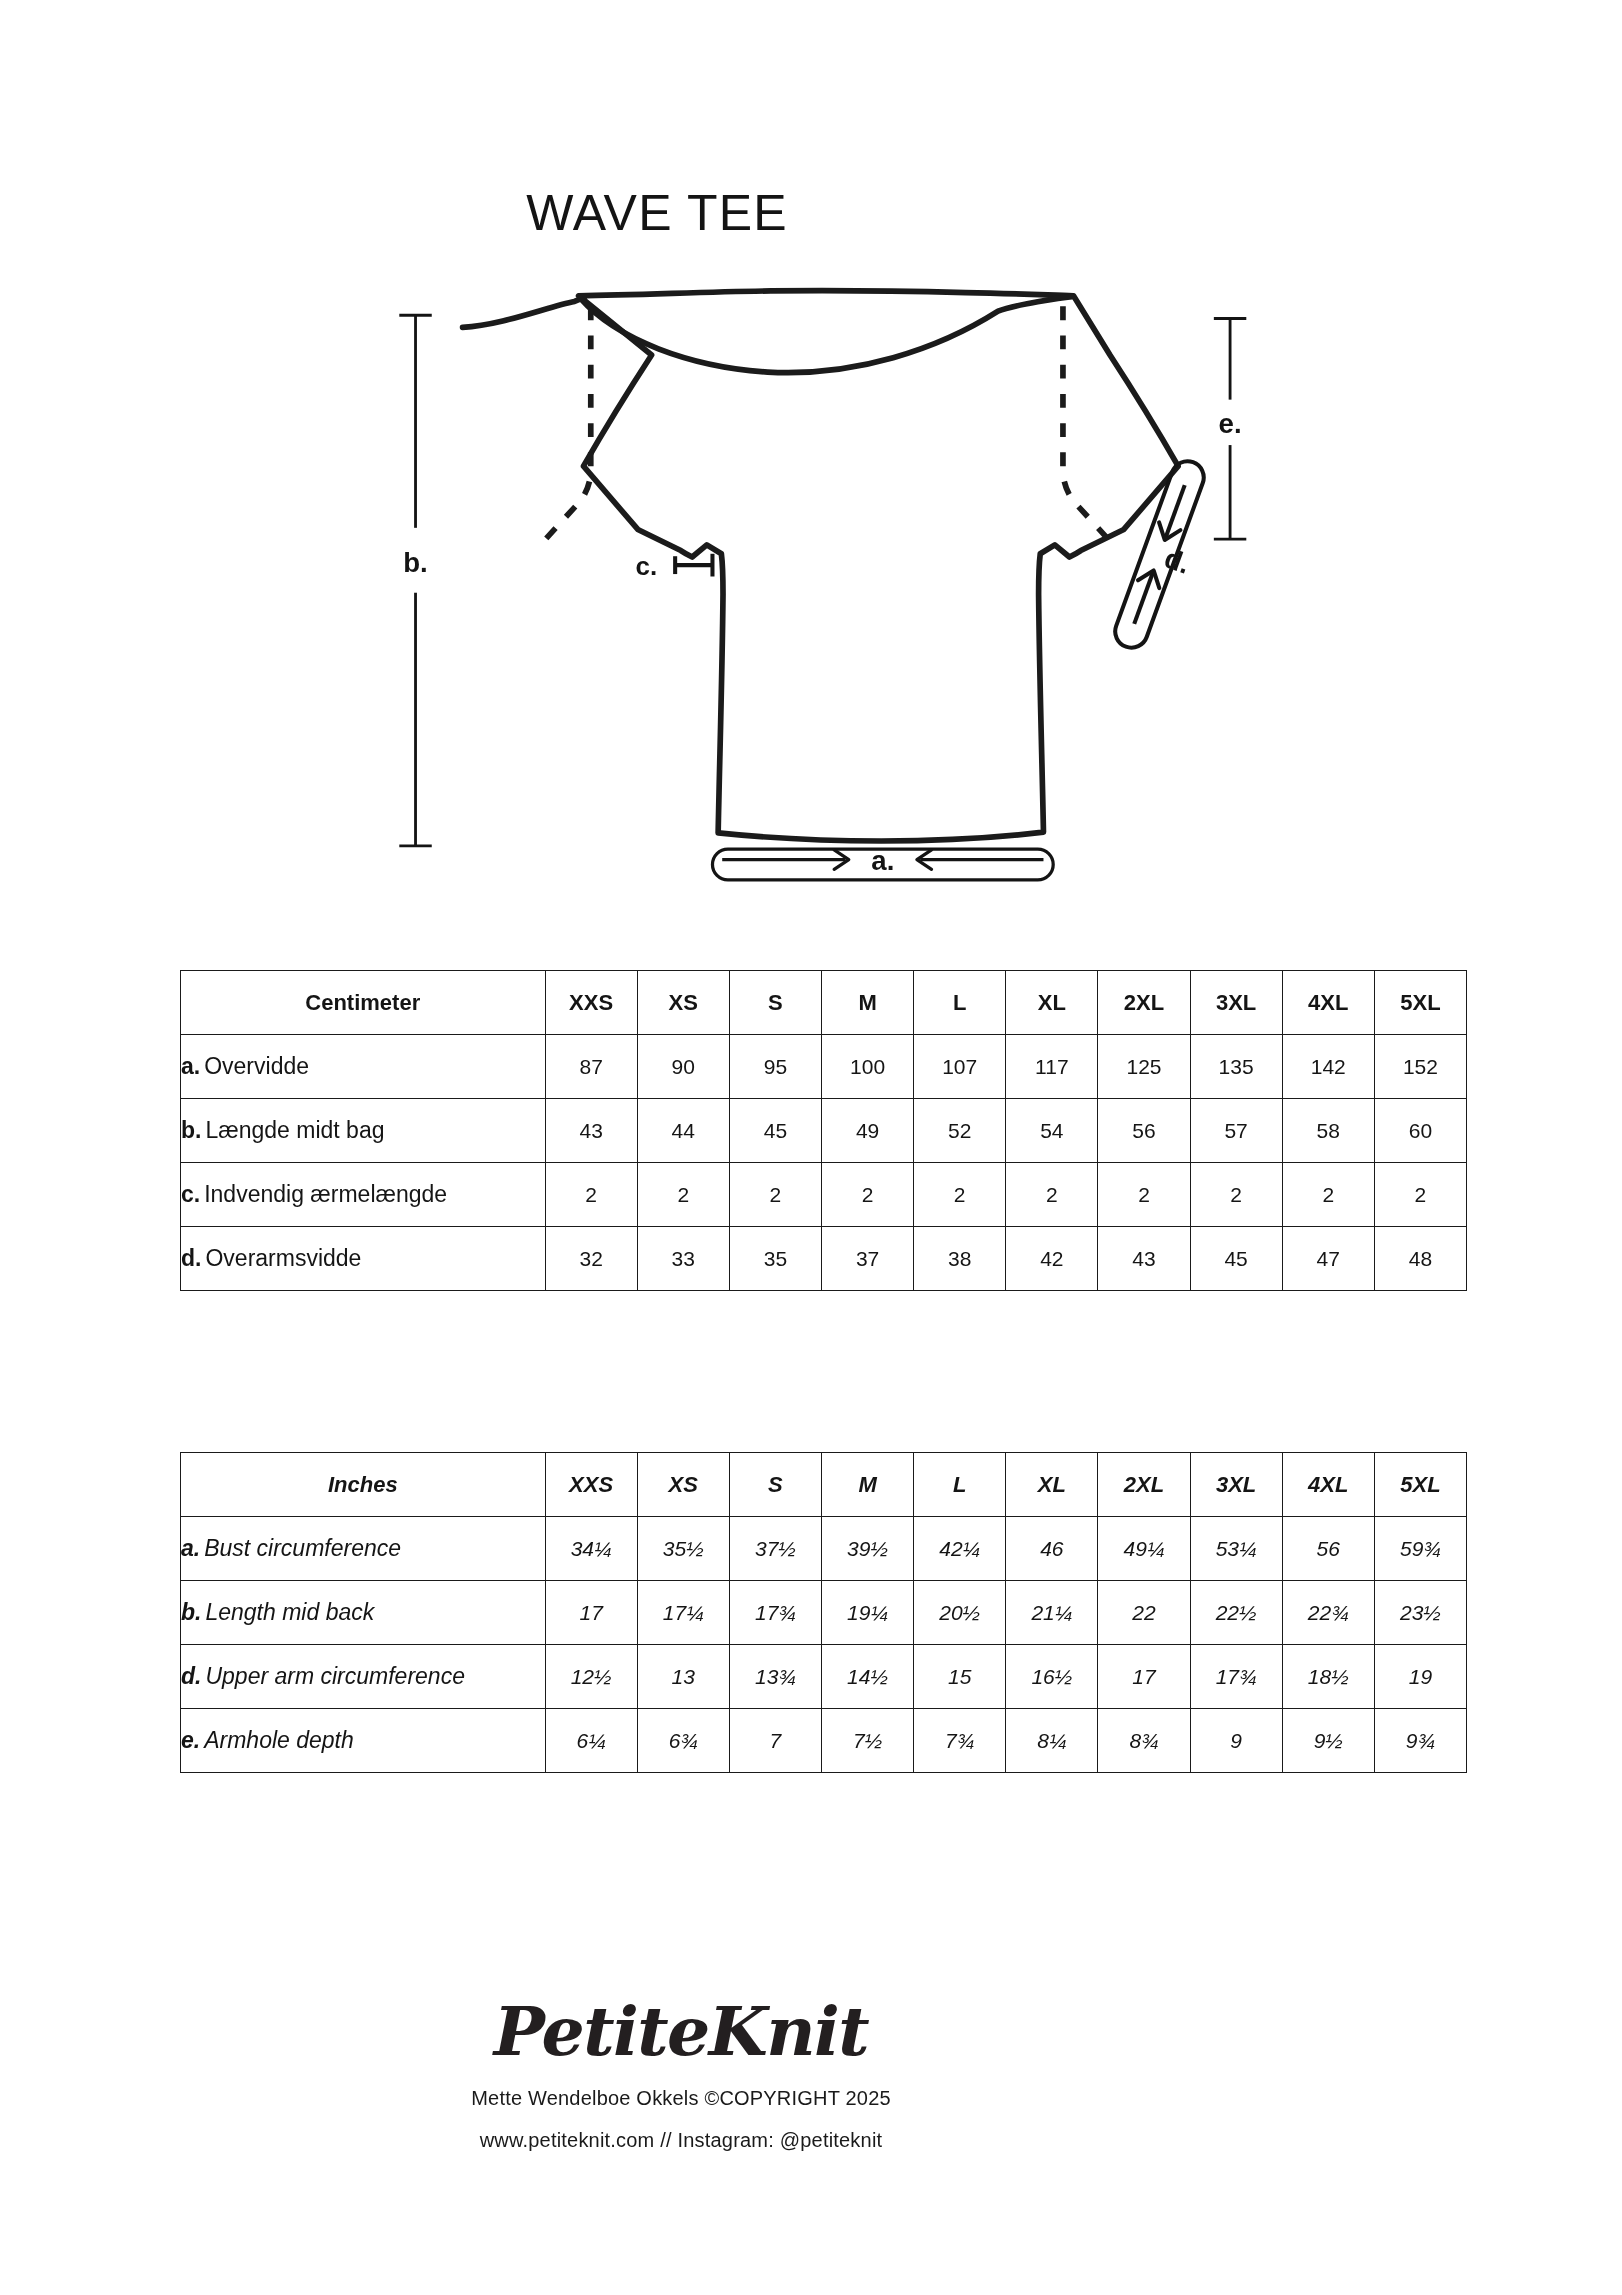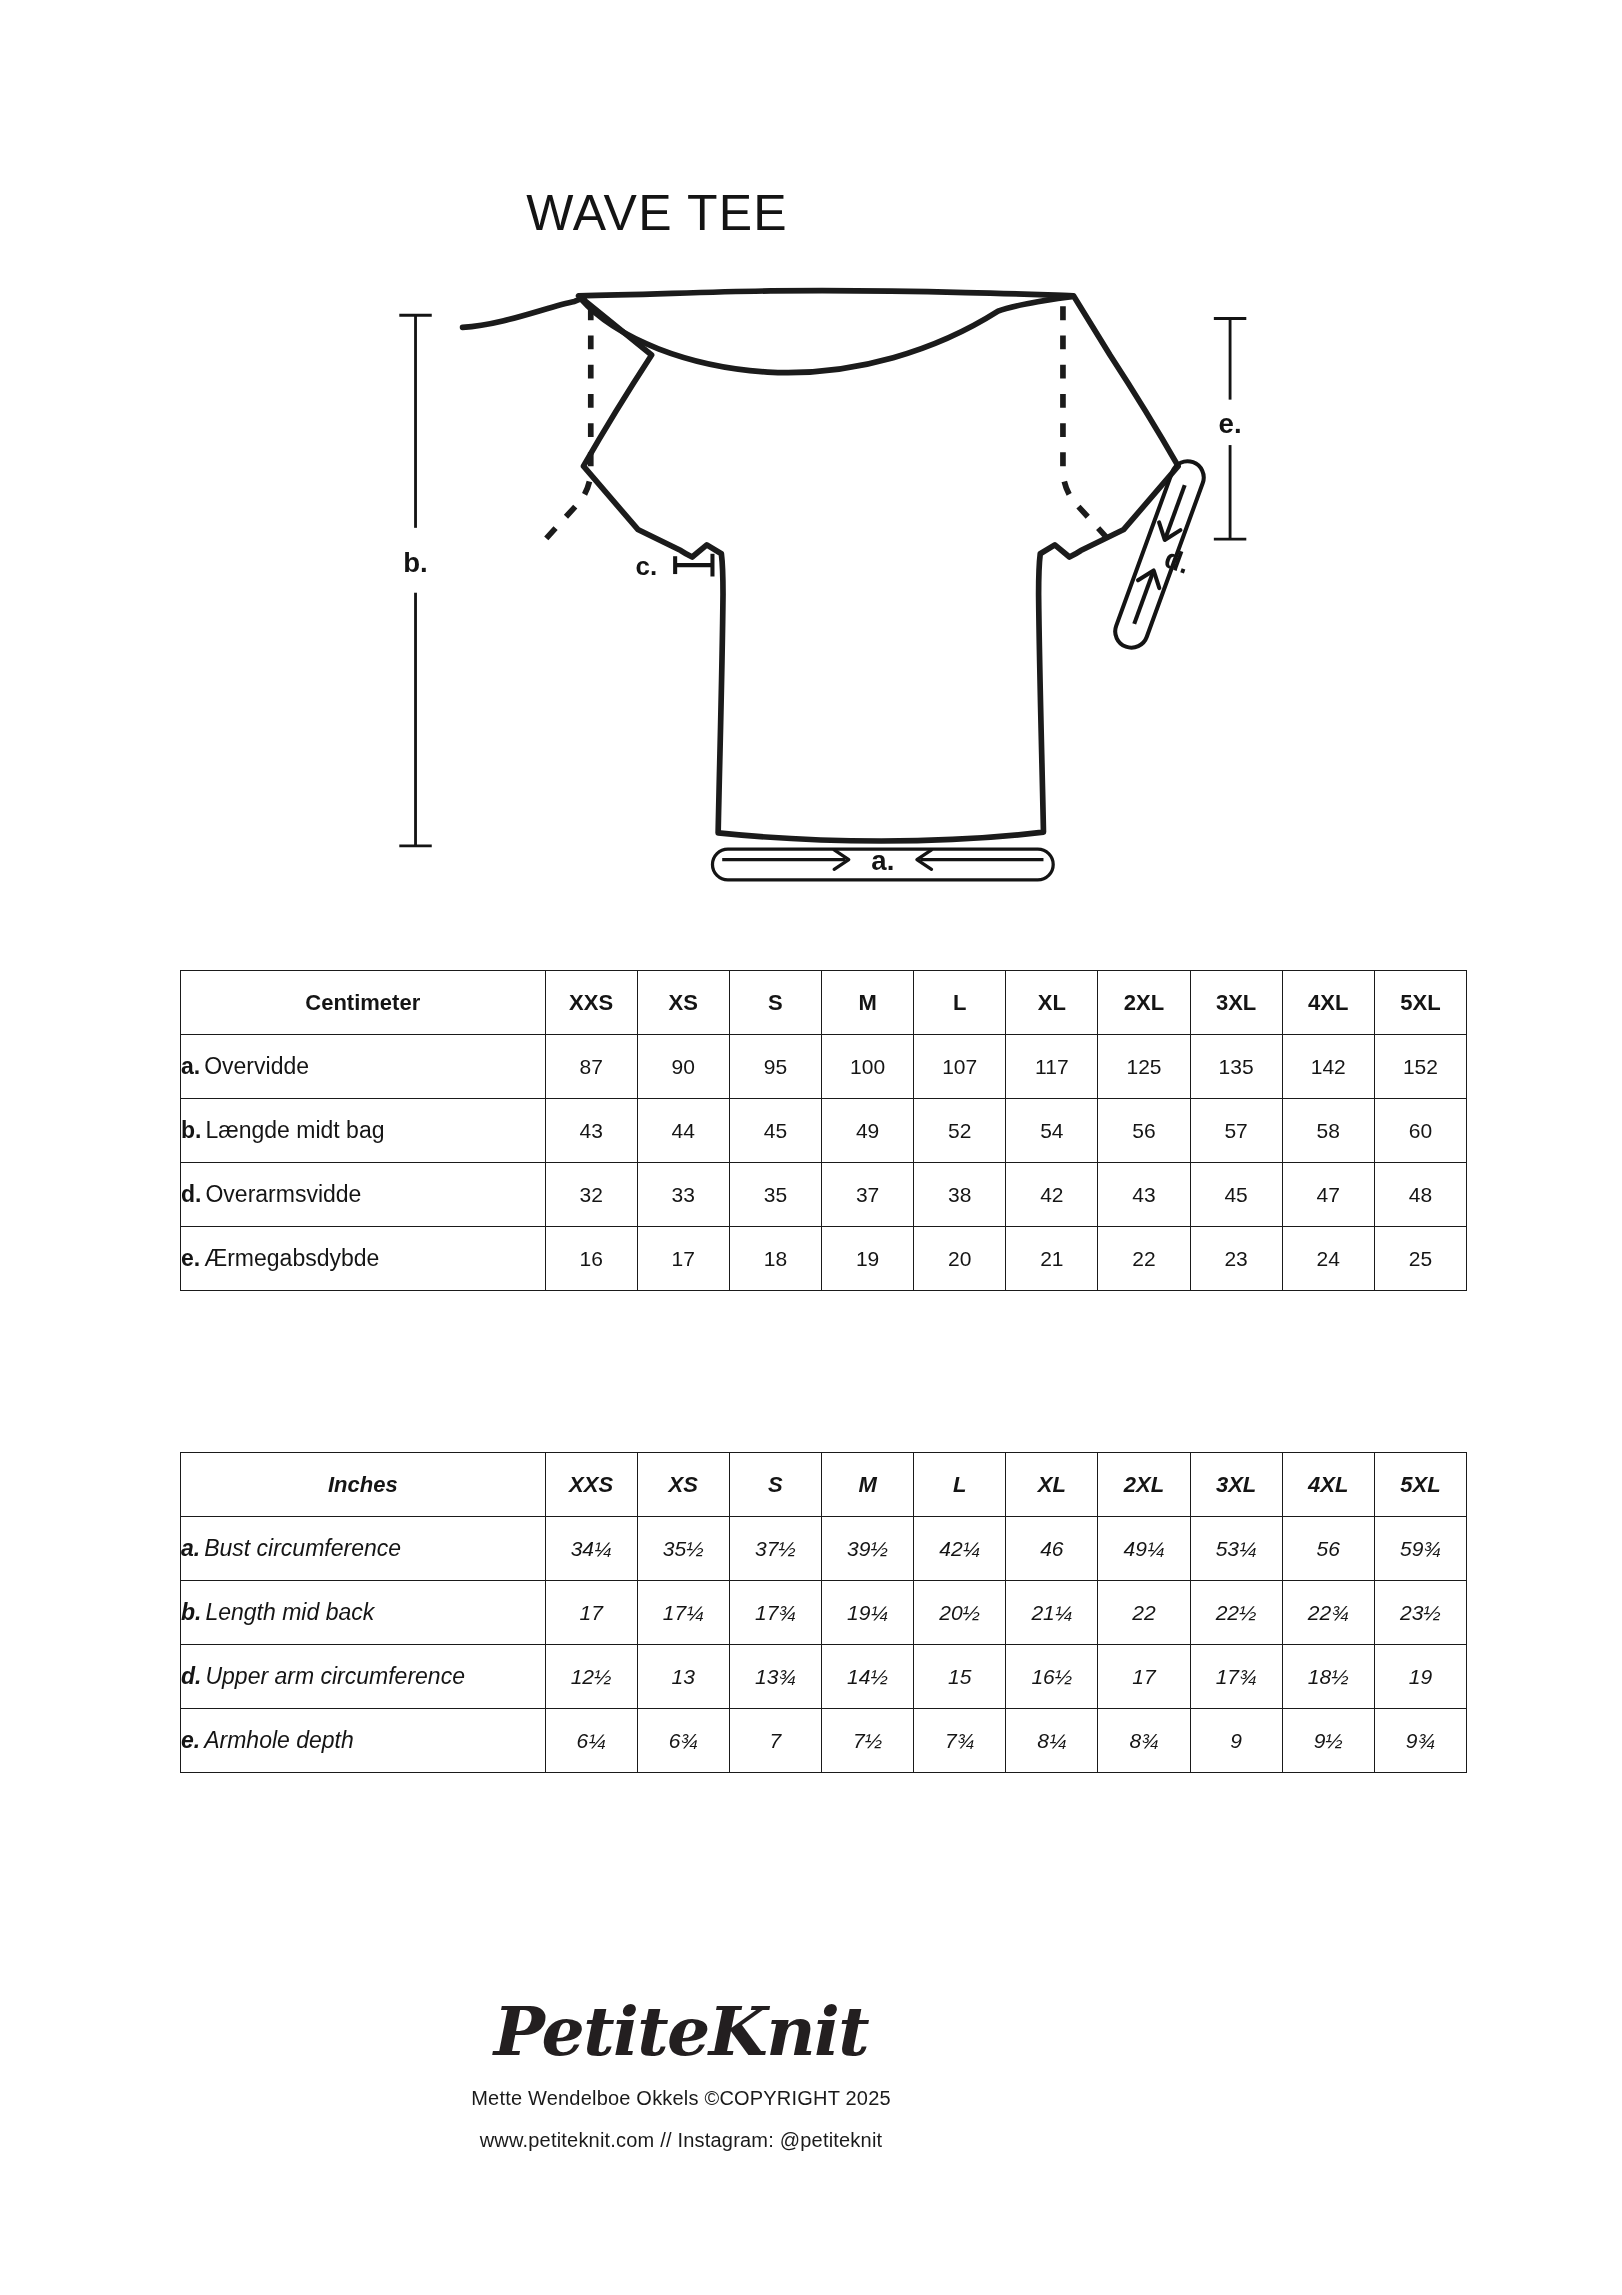--- a/index.html
+++ b/index.html
@@ -265,45 +265,45 @@
       <td>45</td>
       <td>49</td>
       <td>52</td>
       <td>54</td>
       <td>56</td>
       <td>57</td>
       <td>58</td>
       <td>60</td>
     </tr>
     <tr>
+      <td class="rowlabel"><span class="letter">c.</span><span>Indvendig ærmelængde</span></td>
+      <td>2</td>
+      <td>2</td>
+      <td>2</td>
+      <td>2</td>
+      <td>2</td>
+      <td>2</td>
+      <td>2</td>
+      <td>2</td>
+      <td>2</td>
+      <td>2</td>
+    </tr>
+    <tr>
       <td class="rowlabel"><span class="letter">d.</span><span>Overarmsvidde</span></td>
       <td>32</td>
       <td>33</td>
       <td>35</td>
       <td>37</td>
       <td>38</td>
       <td>42</td>
       <td>43</td>
       <td>45</td>
       <td>47</td>
       <td>48</td>
     </tr>
-    <tr>
-      <td class="rowlabel"><span class="letter">e.</span><span>Ærmegabsdybde</span></td>
-      <td>16</td>
-      <td>17</td>
-      <td>18</td>
-      <td>19</td>
-      <td>20</td>
-      <td>21</td>
-      <td>22</td>
-      <td>23</td>
-      <td>24</td>
-      <td>25</td>
-    </tr>
   </tbody>
 </table>
 
 <table class="size-table" id="table-in">
   <colgroup>
     <col class="c-label">
     <col class="c-size">
       <col class="c-size">
       <col class="c-size">
       <col class="c-size">

